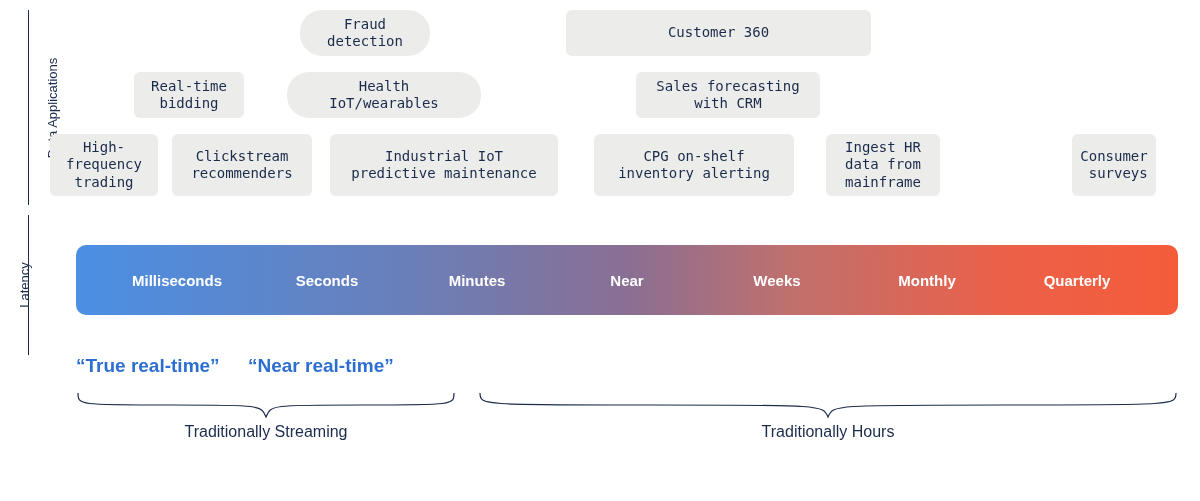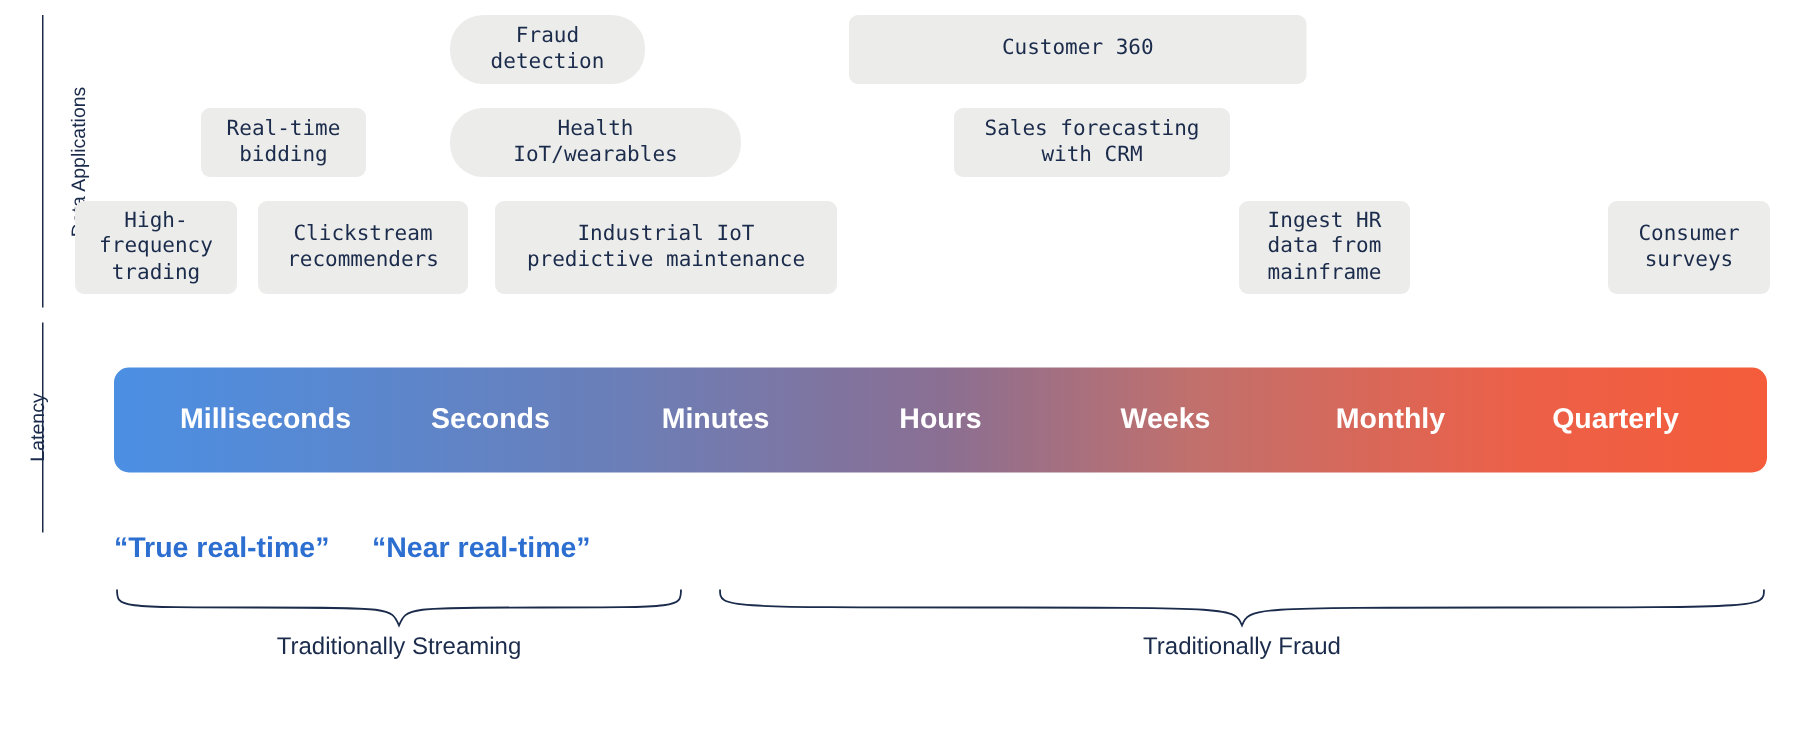--- a/index.html
+++ b/index.html
@@ -68,21 +68,21 @@
     border-radius: 10px;
     background: linear-gradient(90deg, #4b8fe3 0%, #6a7fb9 30%, #8a6f93 50%, #c0706d 65%, #ec6048 85%, #f45c3a 100%);
     display: flex;
     align-items: center;
     justify-content: space-between;
     padding: 0 26px;
   }
   .g-item {
     color: #fff;
     font-weight: 600;
-    font-size: 19px;
+    font-size: 15px;
     text-align: center;
     flex: 1;
   }
   
   .bottom {
     position: relative;
     padding-left: 104px;
     height: 130px;
   }
   .rt {
@@ -108,46 +108,48 @@
 <div class="section apps">
   <div class="vlabel">Data Applications</div>
   <div class="vbar"></div>
 
   <div class="chip" style="left:300px; top:10px; width:130px; height:46px; white-space:pre-line;border-radius:22px;">Fraud
 detection</div>
   <div class="chip" style="left:566px; top:10px; width:305px; height:46px;">Customer 360</div>
 
   <div class="chip" style="left:134px; top:72px; width:110px; height:46px; white-space:pre-line;">Real-time
 bidding</div>
-  <div class="chip" style="left:300px; top:72px; width:194px; height:46px;border-radius:22px;">Health IoT/wearables</div>
+  <div class="chip" style="left:287px; top:72px; width:194px; height:46px;border-radius:22px;">Health IoT/wearables</div>
   <div class="chip" style="left:636px; top:72px; width:184px; height:46px; white-space:pre-line;">Sales forecasting
 with CRM</div>
 
   <div class="chip" style="left:50px; top:134px; width:108px; height:62px; white-space:pre-line;">High-
 frequency
 trading</div>
   <div class="chip" style="left:172px; top:134px; width:140px; height:62px; white-space:pre-line;">Clickstream
 recommenders</div>
   <div class="chip" style="left:330px; top:134px; width:228px; height:62px; white-space:pre-line;">Industrial IoT
 predictive maintenance</div>
+  <div class="chip" style="left:594px; top:134px; width:200px; height:62px; white-space:pre-line;">CPG on-shelf
+inventory alerting</div>
   <div class="chip" style="left:826px; top:134px; width:114px; height:62px; white-space:pre-line;">Ingest HR
 data from
 mainframe</div>
-  <div class="chip" style="left:1072px; top:134px; width:108px; height:62px; white-space:pre-line;">Consumer
+  <div class="chip" style="left:1072px; top:134px; width:84px; height:62px; white-space:pre-line;text-align:right;">Consumer
 surveys</div>
 </div>
 
 <div class="section latency">
   <div class="vlabel">Latency</div>
   <div class="vbar"></div>
   <div class="gradient">
     <div class="g-item">Milliseconds</div>
     <div class="g-item">Seconds</div>
     <div class="g-item">Minutes</div>
-    <div class="g-item">Hours</div>
+    <div class="g-item">Near</div>
     <div class="g-item">Weeks</div>
     <div class="g-item">Monthly</div>
     <div class="g-item">Quarterly</div>
   </div>
 </div>
 
 <div class="bottom">
   <div class="rt" style="left:76px; top:0;">“True real-time”</div>
   <div class="rt" style="left:248px; top:0;">“Near real-time”</div>
 
@@ -155,15 +157,15 @@
     <svg class="brace-svg" viewBox="0 0 380 28" preserveAspectRatio="none">
       <path d="M2 2 C2 14, 2 14, 95 14 C185 14, 185 14, 190 26 C195 14, 195 14, 285 14 C378 14, 378 14, 378 2" fill="none" stroke="#1b2b4b" stroke-width="1.2"></path>
     </svg>
     <div class="brace-label">Traditionally Streaming</div>
   </div>
 
   <div class="brace-wrap" style="left:478px; top:36px; width:700px;">
     <svg class="brace-svg" viewBox="0 0 700 28" preserveAspectRatio="none">
       <path d="M2 2 C2 14, 2 14, 175 14 C345 14, 345 14, 350 26 C355 14, 355 14, 525 14 C698 14, 698 14, 698 2" fill="none" stroke="#1b2b4b" stroke-width="1.2"></path>
     </svg>
-    <div class="brace-label">Traditionally Fraud</div>
+    <div class="brace-label">Traditionally Hours</div>
   </div>
 </div>
 
 </body></html>

